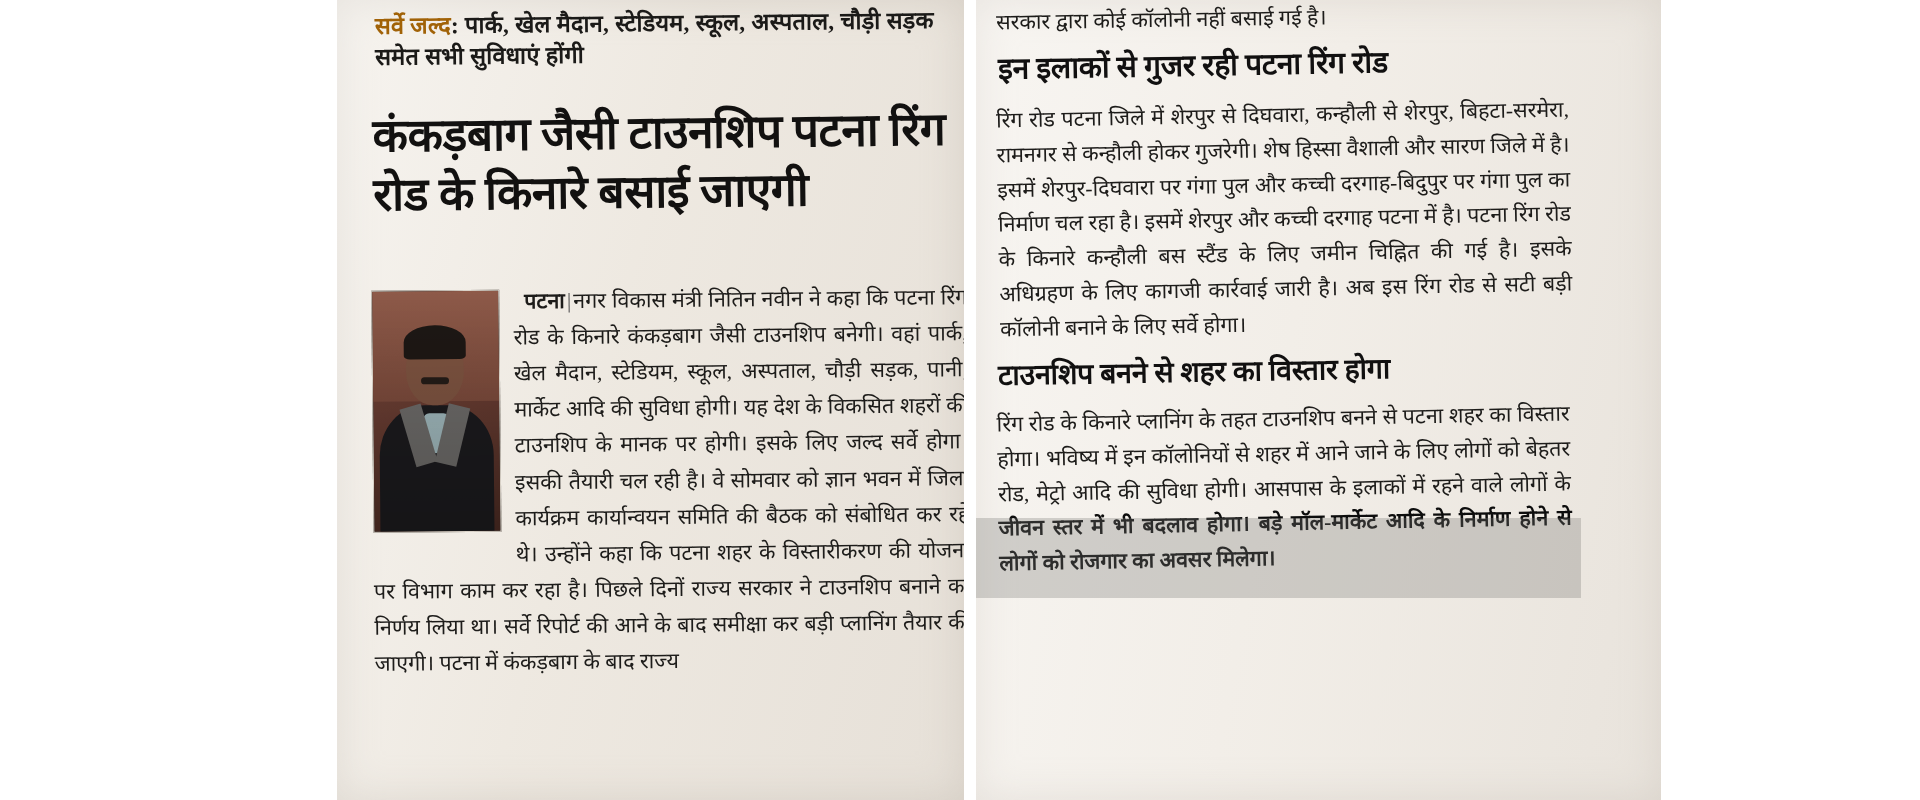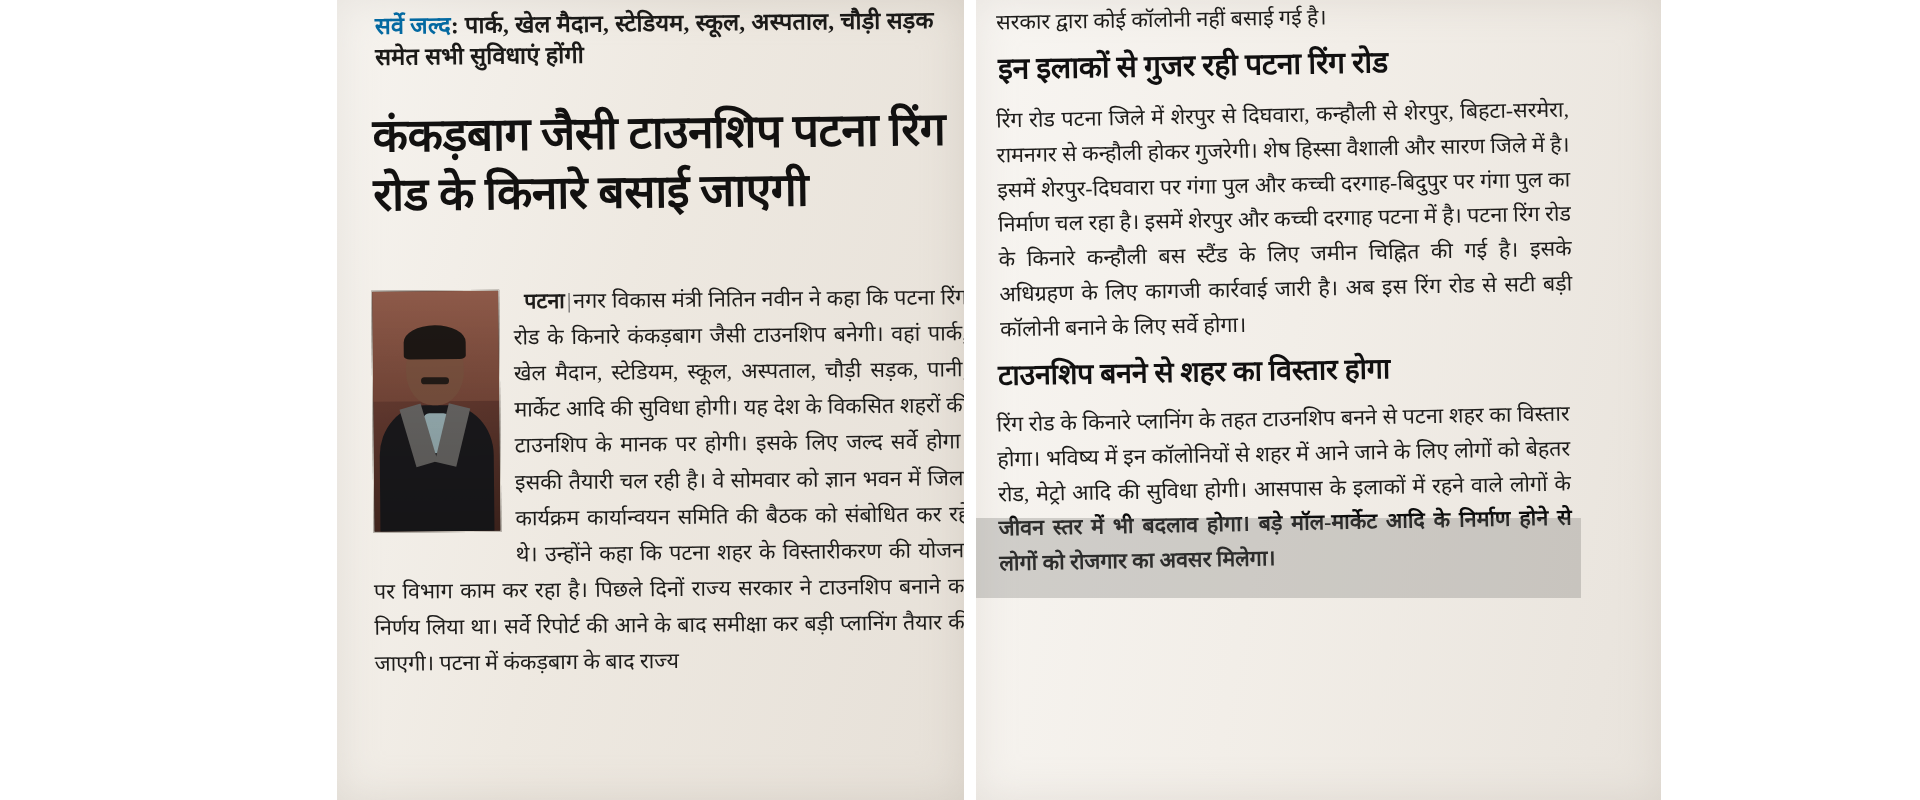--- a/index.html
+++ b/index.html
@@ -47,21 +47,21 @@
     width: 570px;
     font-family: "Liberation Serif", serif;
     font-size: 23.5px;
     line-height: 1.33;
     color: #1b1a18;
     font-weight: 600;
     letter-spacing: 0.2px;
     transform: rotate(-0.6deg);
   }
   .kicker .kicker-lead {
-    color: #0369a1;
+    color: #a16207;
     font-weight: 700;
   }
 
   .headline {
     position: absolute;
     left: 36px;
     top: 104px;
     width: 590px;
     font-family: "Liberation Serif", serif;
     font-size: 46px;

